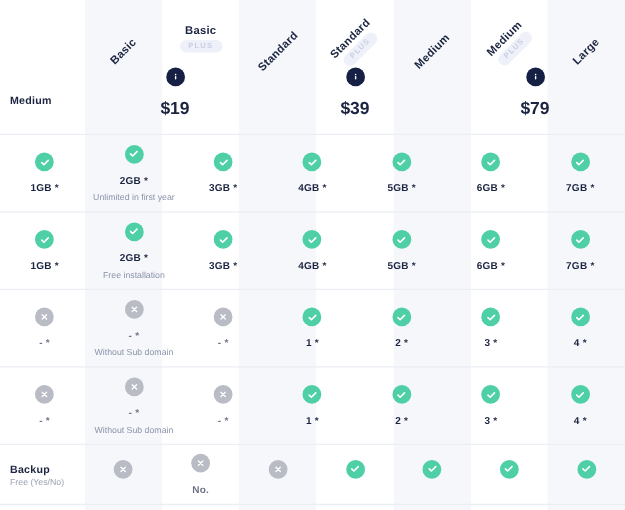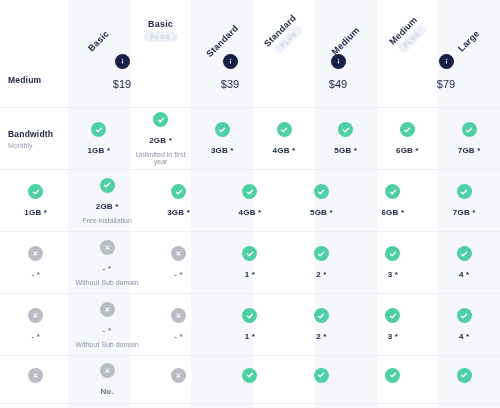--- a/index.html
+++ b/index.html
@@ -113,22 +113,22 @@
     width: 15px; height: 15px;
     border-radius: 50%;
     background: #152044;
     display: flex;
     align-items: center;
     justify-content: center;
     margin-bottom: 9px;
   }
   .badge-dark svg { display: block; }
   .price-val {
-    font-size: 11px;
-    font-weight: normal;
+    font-size: 14px;
+    font-weight: bold;
     color: #1b2440;
   }
   .price-sub {
     font-size: 7px;
     color: #8b93a8;
     margin-top: 5px;
   }
 
   
   .row.feat { height: 62px; }
@@ -249,37 +249,24 @@
           </span>
           <div class="price-val">$39</div>
         </div>
         <div class="cell">
           <span class="badge-dark">
             <svg width="7" height="7" viewBox="0 0 8 8">
               <circle cx="4" cy="1.9" r="0.75" fill="#ffffff"></circle>
               <rect x="3.35" y="3.3" width="1.3" height="3.1" rx="0.6" fill="#ffffff"></rect>
             </svg>
           </span>
-          <div class="price-val">$49</div>
-        </div>
-        <div class="cell">
-          <span class="badge-dark">
-            <svg width="7" height="7" viewBox="0 0 8 8">
-              <circle cx="4" cy="1.9" r="0.75" fill="#ffffff"></circle>
-              <rect x="3.35" y="3.3" width="1.3" height="3.1" rx="0.6" fill="#ffffff"></rect>
-            </svg>
-          </span>
           <div class="price-val">$79</div>
         </div>
       </div>
       <div class="row feat">
-        <div class="cell-label">
-          <div class="label-title">Bandwidth</div>
-          <div class="label-sub">Monthly</div>
-        </div>
         <div class="cell">
           <span class="mark yes">
             <svg width="8" height="8" viewBox="0 0 8 8">
               <path d="M1.4 4.1 L3.1 5.8 L6.6 2.3" stroke="#ffffff" stroke-width="1.3" fill="none" stroke-linecap="round" stroke-linejoin="round"></path>
             </svg>
           </span>
           <div class="feat-val">1GB *</div>
         </div>
         <div class="cell">
           <span class="mark yes">
@@ -502,20 +489,24 @@
         <div class="cell">
           <span class="mark yes">
             <svg width="8" height="8" viewBox="0 0 8 8">
               <path d="M1.4 4.1 L3.1 5.8 L6.6 2.3" stroke="#ffffff" stroke-width="1.3" fill="none" stroke-linecap="round" stroke-linejoin="round"></path>
             </svg>
           </span>
           <div class="feat-val">4 *</div>
         </div>
       </div>
       <div class="row feat short last">
+        <div class="cell-label">
+          <div class="label-title">Backup</div>
+          <div class="label-sub">Free (Yes/No)</div>
+        </div>
         <div class="cell">
           <span class="mark no">
             <svg width="7" height="7" viewBox="0 0 8 8">
               <path d="M2 2 L6 6 M6 2 L2 6" stroke="#ffffff" stroke-width="1.2" stroke-linecap="round"></path>
             </svg>
           </span>
         </div>
         <div class="cell">
           <span class="mark no">
             <svg width="7" height="7" viewBox="0 0 8 8">

